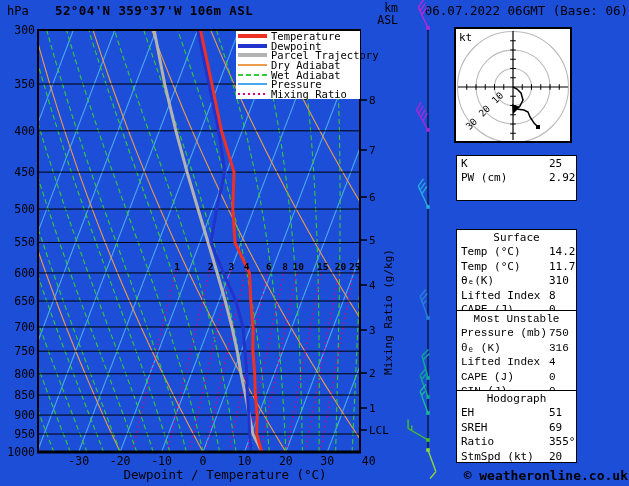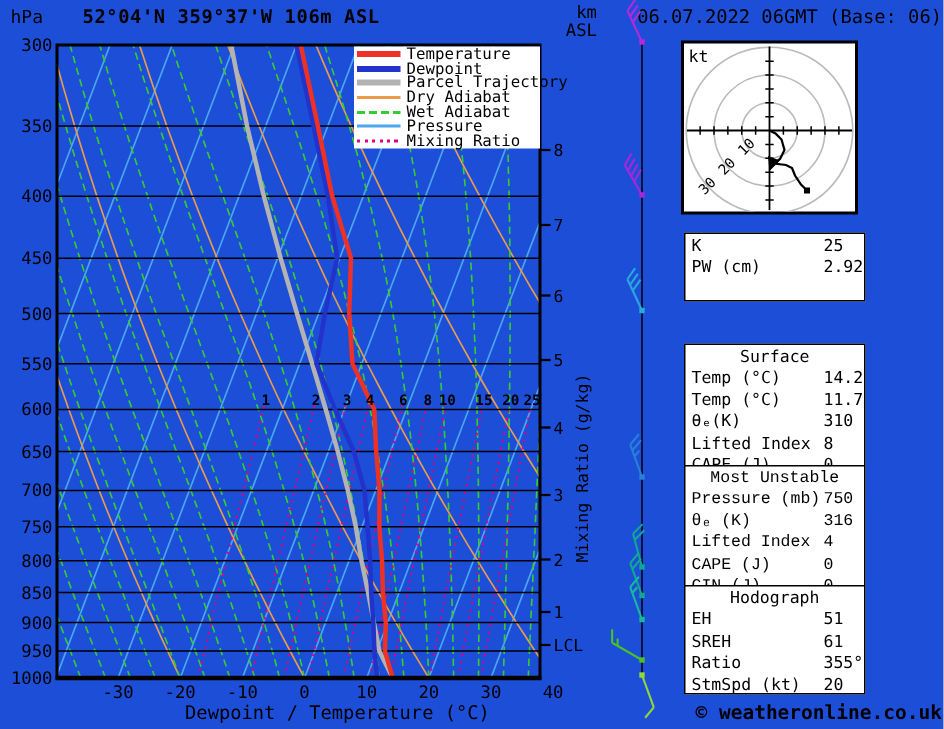--- a/index.html
+++ b/index.html
@@ -390,21 +390,21 @@
         </div>
       </div>
       <div class="panel-box" style="top: 390px; height: 70px;">
         <div class="panel-title">Hodograph</div>
         <div class="panel-row">
           <span class="lbl">EH</span>
           <span class="val">51</span>
         </div>
         <div class="panel-row">
           <span class="lbl">SREH</span>
-          <span class="val">61</span>
+          <span class="val">69</span>
         </div>
         <div class="panel-row">
           <span class="lbl">Ratio</span>
           <span class="val">355°</span>
         </div>
         <div class="panel-row">
           <span class="lbl">StmSpd (kt)</span>
           <span class="val">20</span>
         </div>
       </div>

